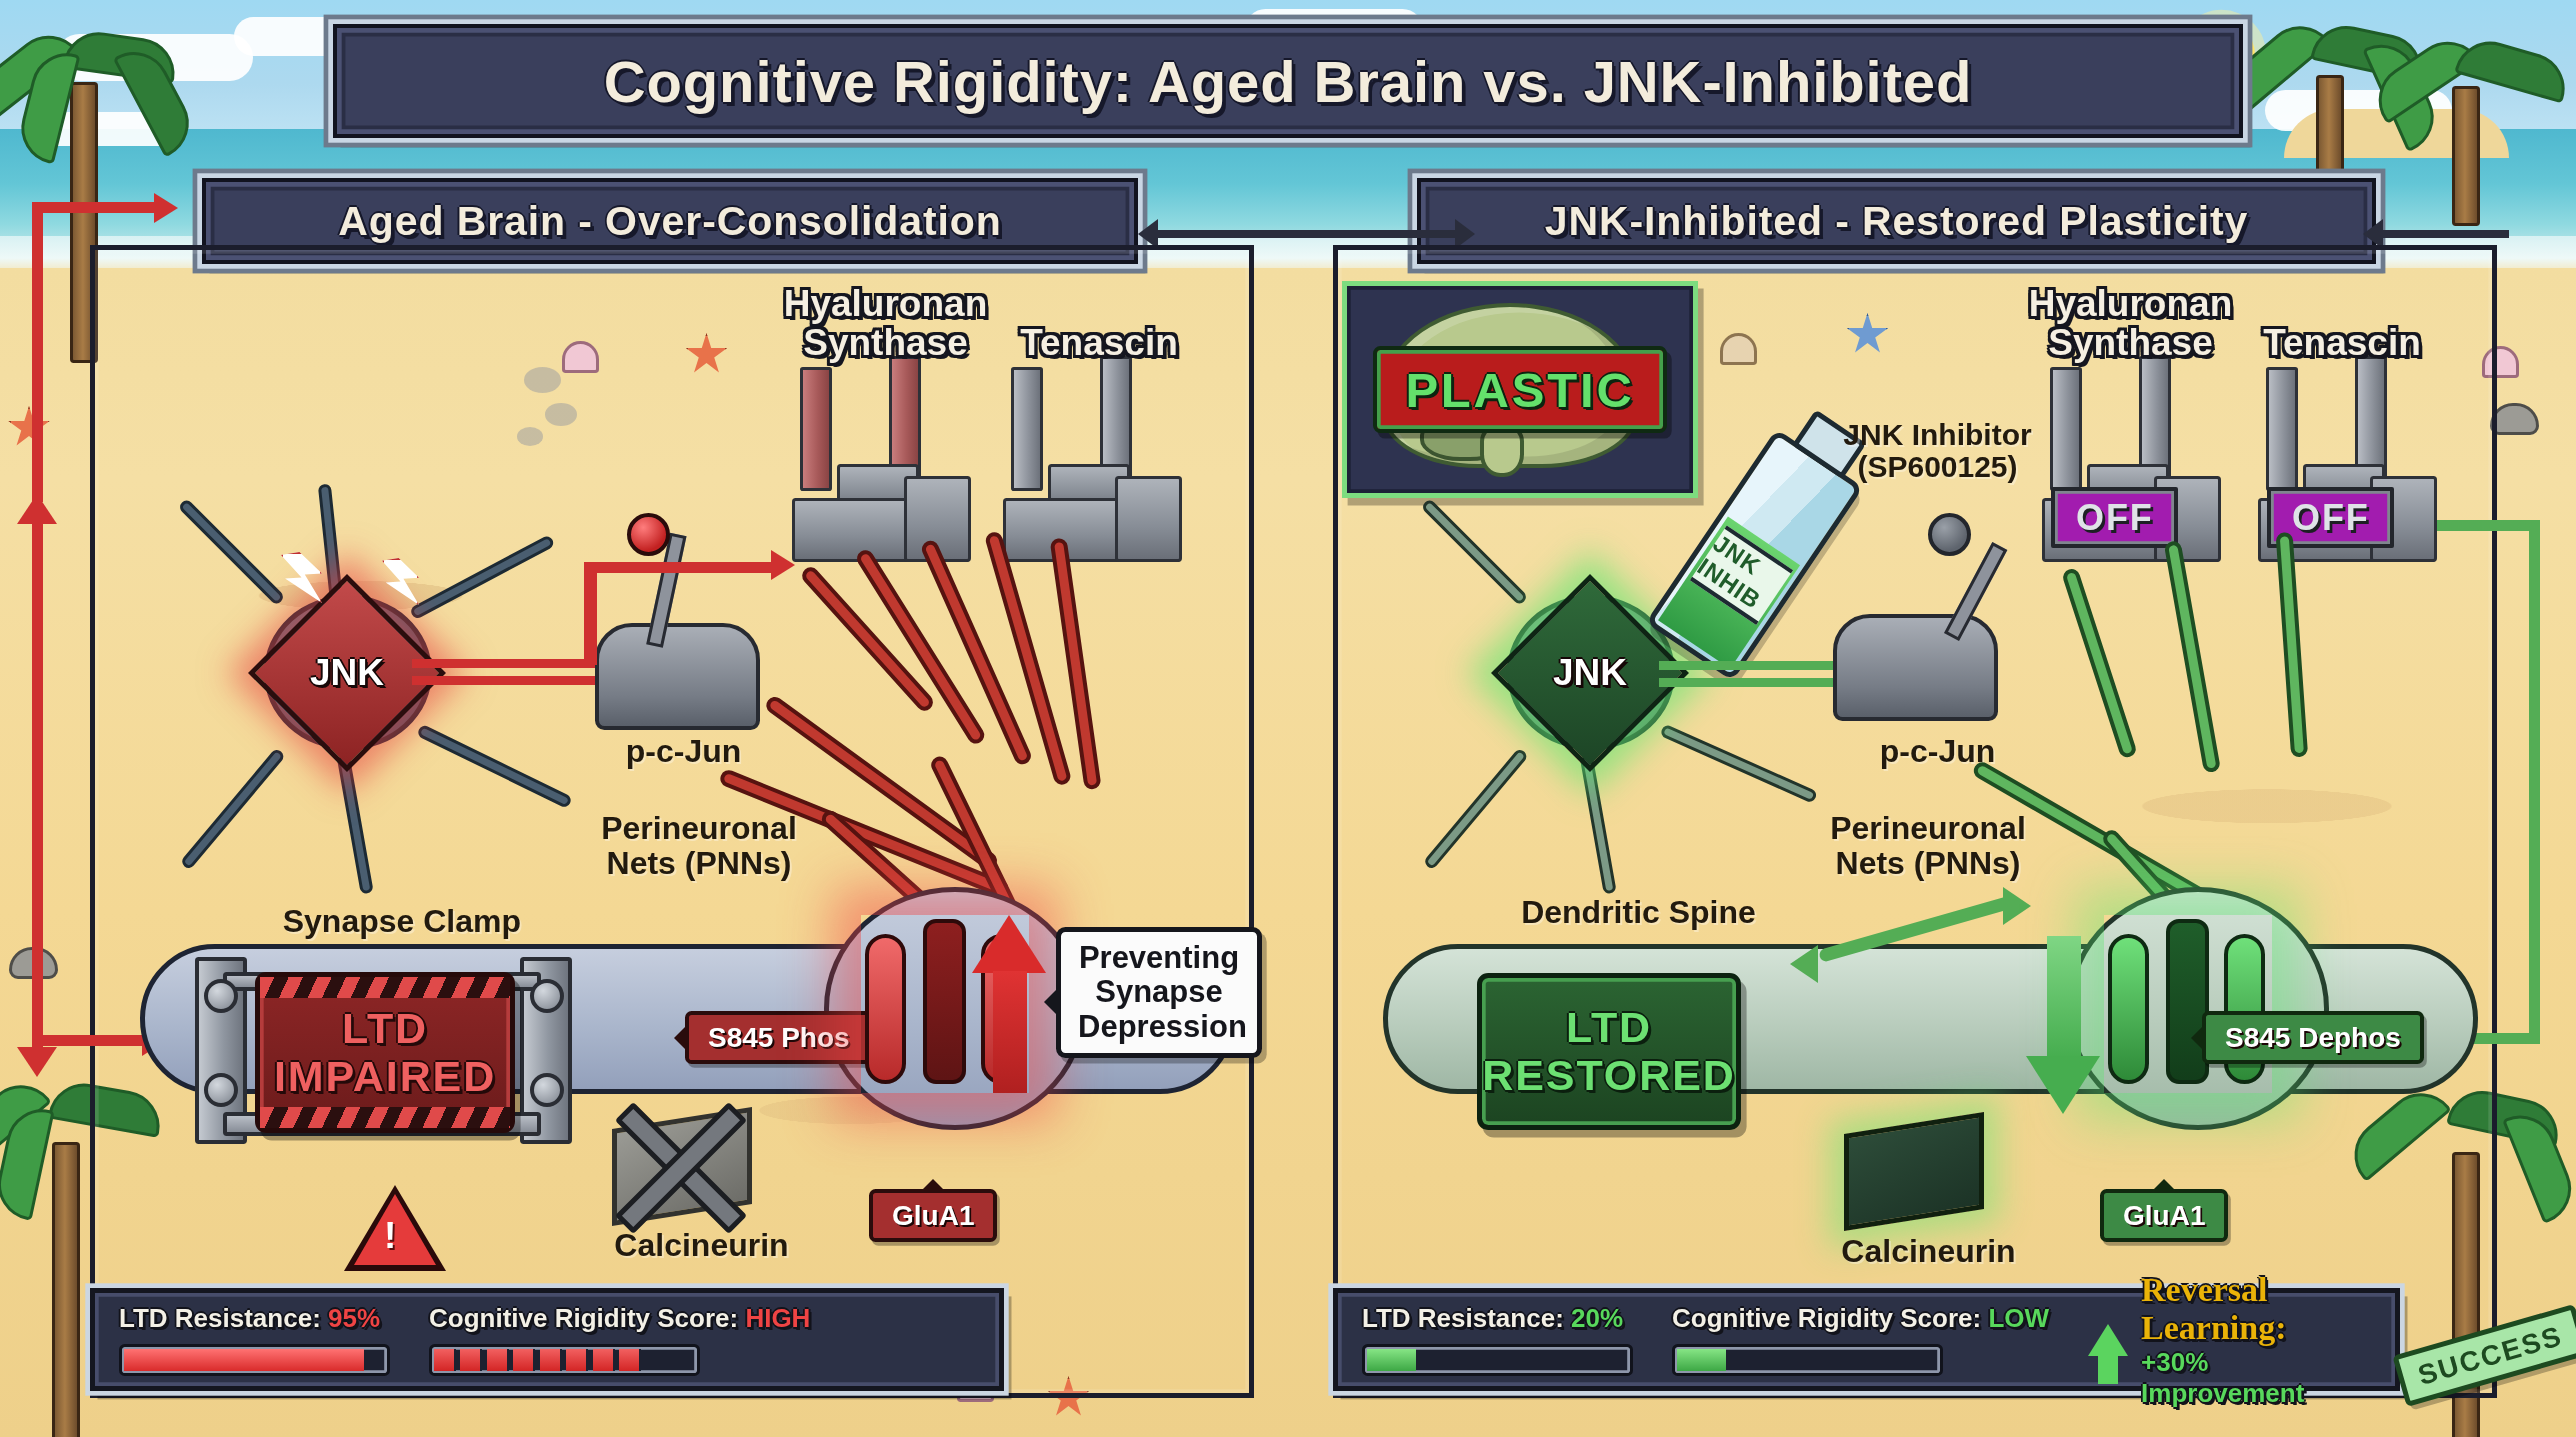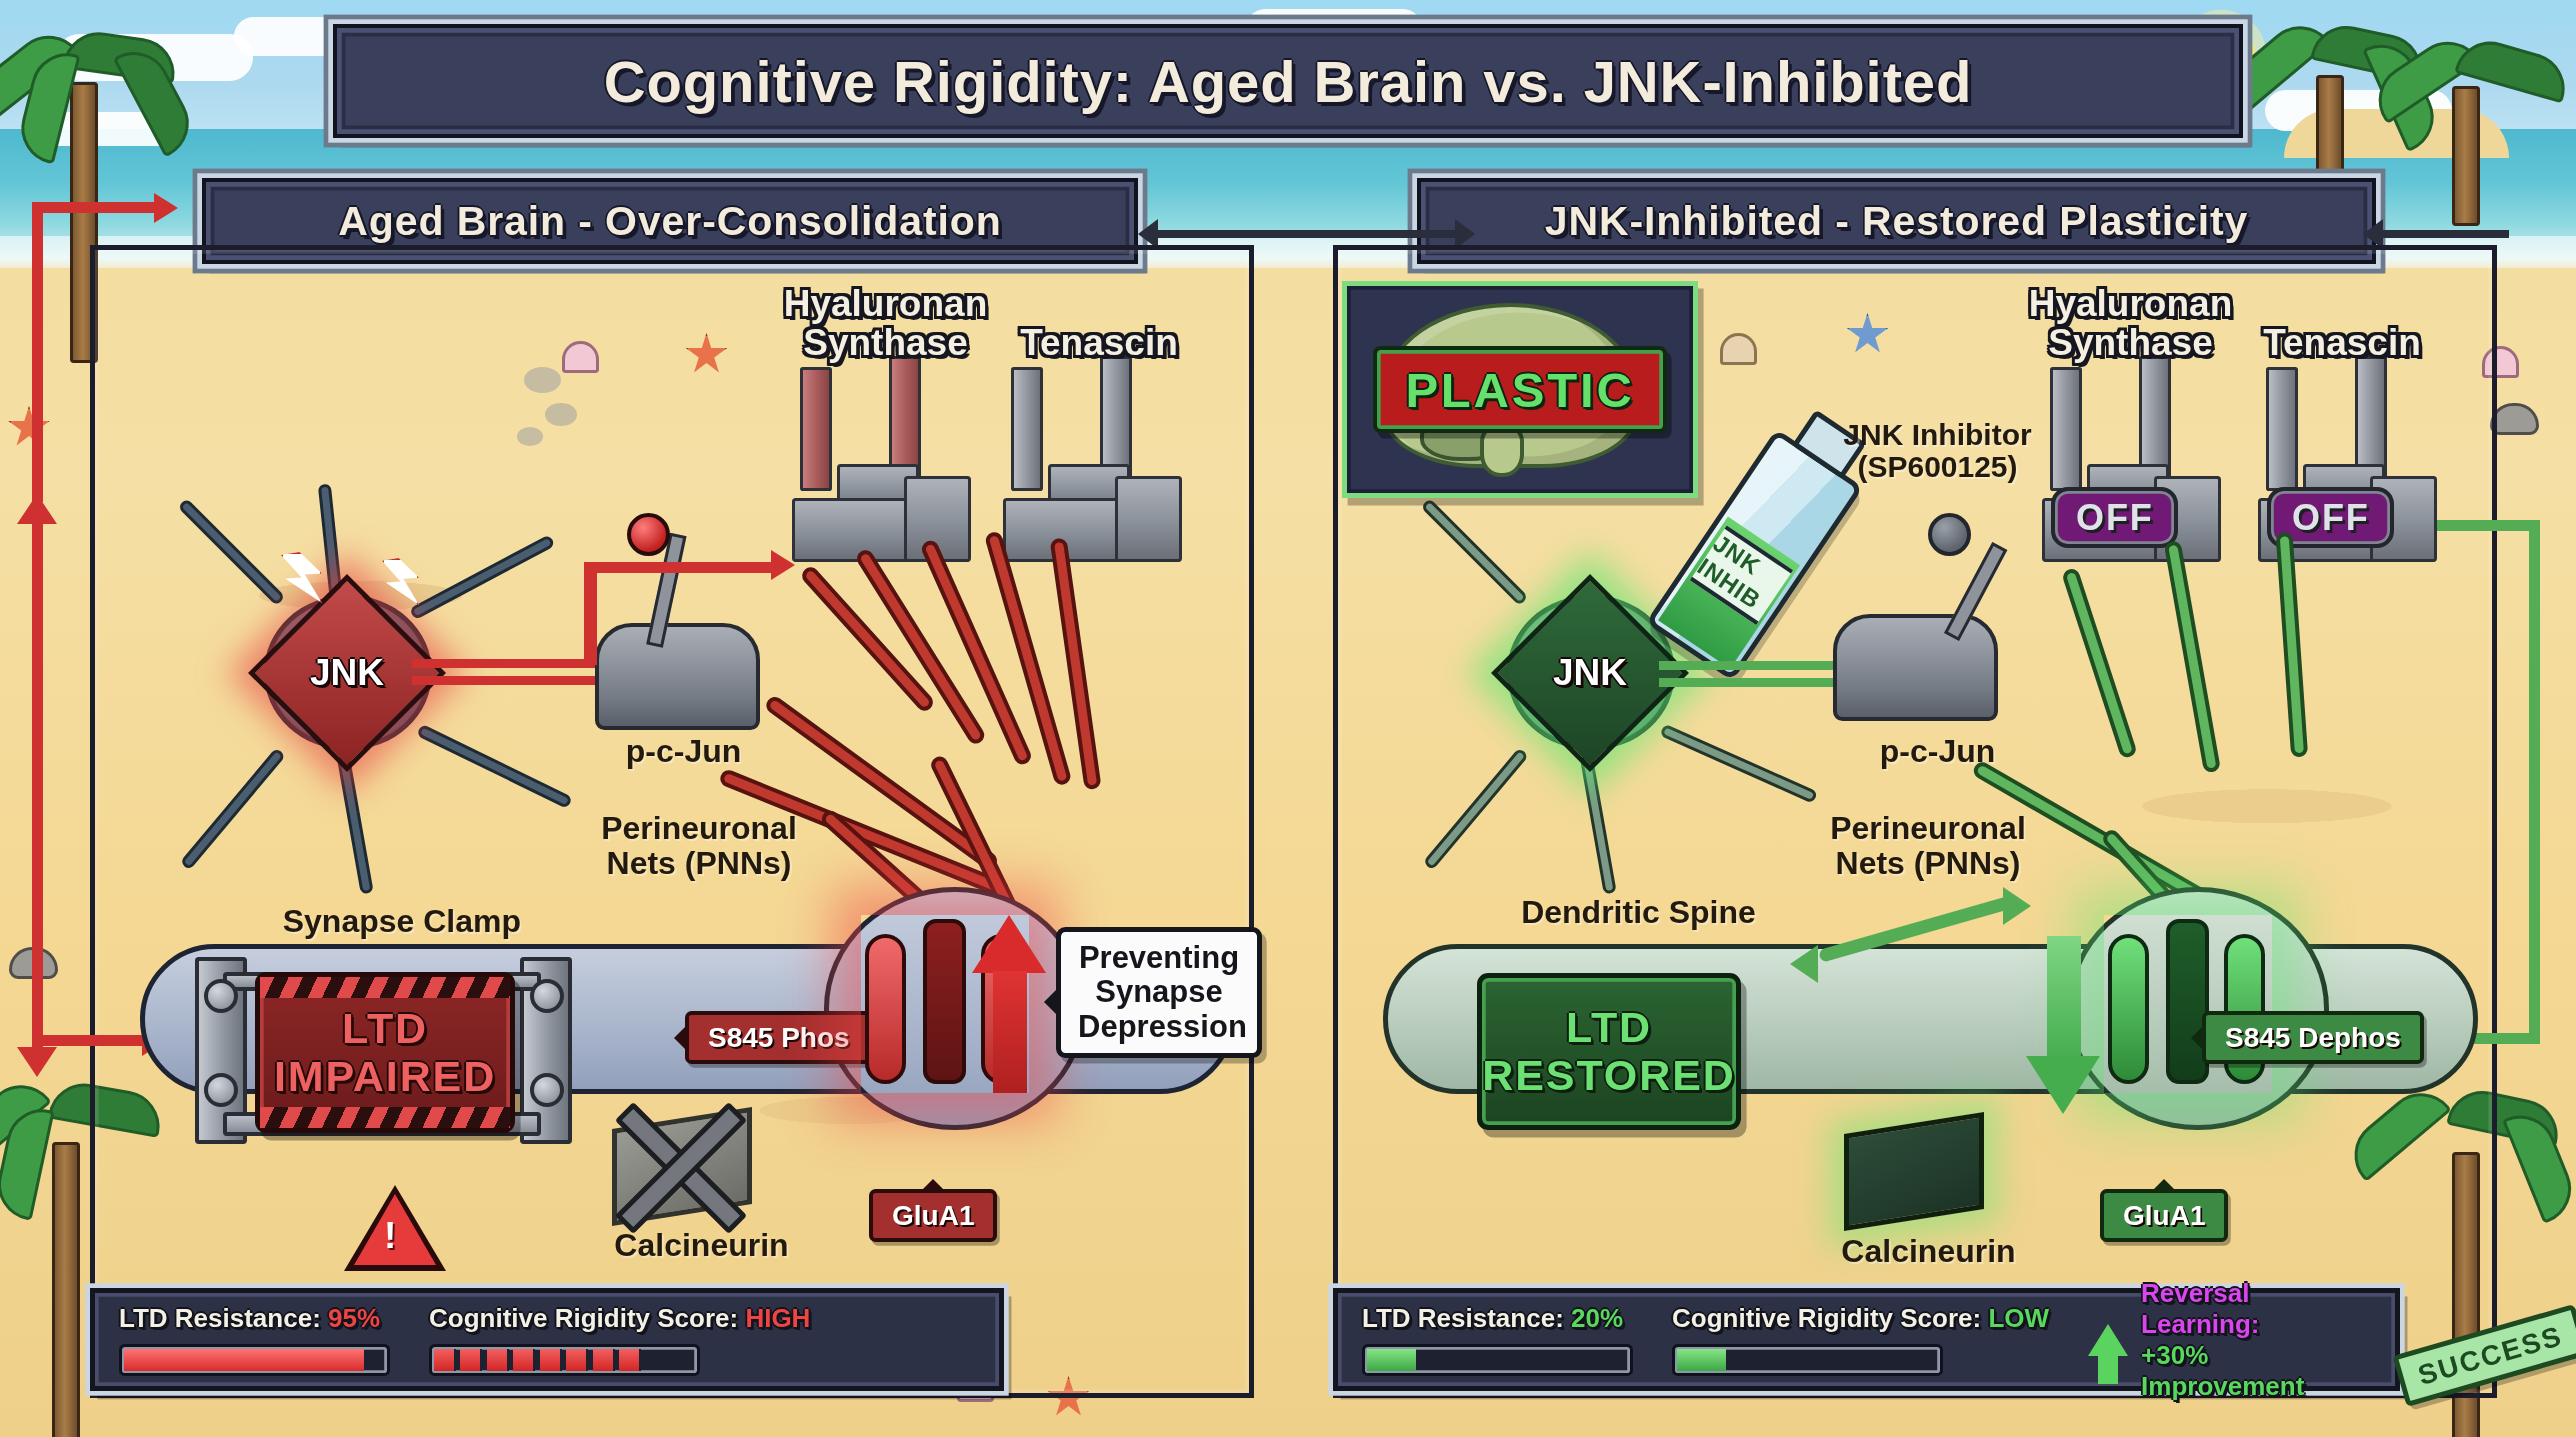--- a/index.html
+++ b/index.html
@@ -195,22 +195,22 @@
   .stack {
     position:absolute; width:32px; background:linear-gradient(90deg,#b9bdc4,#8e939c 55%,#6d727b);
     border:3.7px solid #2e3138; border-radius:2.8px;
   }
   .stack.red { background:linear-gradient(90deg,#c97d7d,#a85a5a 55%,#8a4444); }
   .fbody {
     position:absolute; background:linear-gradient(180deg,#aeb3ba,#878d96 60%,#6a6f78);
     border:3.7px solid #2e3138; border-radius:3.7px;
   }
   .offbadge {
-    position:absolute; background:#701a75; border:4.7px solid #23262c;
-    border-radius:17px; padding:5.6px 20.6px;
+    position:absolute; background:#a21caf; border:4.7px solid #23262c;
+    border-radius:2px; padding:5.6px 20.6px;
     box-shadow:inset 0 0 0 2.8px #80868f;
   }
   .offbadge span {
     font-size:36px; font-weight:bold; color:#dfe3e7; letter-spacing:1.9px;
     text-shadow:2.8px 2.8px 0 #1d1f24;
   }
 
   
   .lever-base {
     position:absolute; background:linear-gradient(180deg,#a9aeb6,#767c86 70%,#5a606a);
@@ -476,22 +476,23 @@
   .hud-extra { display:flex; align-items:center; gap:13px; }
   .uparrow {
     width:0;height:0;border-left:20.6px solid transparent;border-right:20.6px solid transparent;
     border-bottom:32px solid #5bd45f; position:relative;
   }
   .uparrow::after{
     content:""; position:absolute; left:-10.3px; top:32px; width:20.6px; height:28px; background:#5bd45f;
   }
   .hud-rev { display:flex; flex-direction:column; }
   .hud-rev .t1 {
-    font-size:26px; font-weight:bold; color:#d946ef;
+    font-size:34px; font-weight:bold; color:#eab308;
     text-shadow:2.8px 2.8px 0 #12131b,-1.9px 0 0 #12131b,1.9px 0 0 #12131b,0 -1.9px 0 #12131b,0 1.9px 0 #12131b;
+    font-family:Liberation Serif, serif;
   }
   .hud-rev .t2 {
     font-size:26px; font-weight:bold; color:#58d85c;
     text-shadow:2.8px 2.8px 0 #12131b,-1.9px 0 0 #12131b,1.9px 0 0 #12131b,0 -1.9px 0 #12131b,0 1.9px 0 #12131b;
   }
   .stamp {
     position:absolute; left:2396px; top:1329px;
     transform:rotate(-16deg);
     background:#a8e6a8; border:5.6px solid #1d4a20; border-radius:5.6px;
     padding:5.6px 15px;

